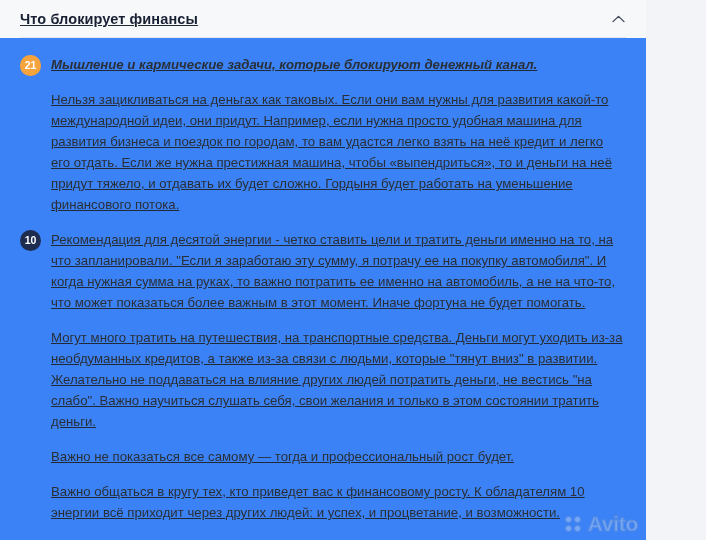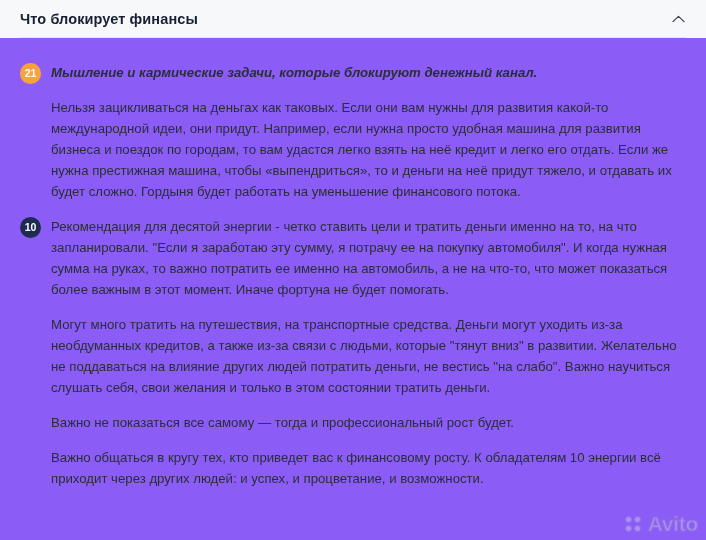--- a/index.html
+++ b/index.html
@@ -11,25 +11,26 @@
     width: 706px;
     height: 540px;
     overflow: hidden;
     font-family: "Liberation Sans", "DejaVu Sans", sans-serif;
     color: #1f2937;
     -webkit-font-smoothing: antialiased;
   }
 
   .card {
     position: relative;
-    width: 706px;
+    width: 646px;
     height: 540px;
-    background: #8b5cf6;
+    background: #3b82f6;
     box-sizing: border-box;
     overflow: hidden;
+    text-decoration: underline;
   }
 
   
   .card-header {
     position: relative;
     height: 38px;
     display: flex;
     align-items: center;
     padding: 0 18px 0 20px;
     background: #f7f8fa;
@@ -90,21 +91,21 @@
     font-size: 10.5px;
     font-weight: bold;
     color: #ffffff;
     line-height: 1;
     box-sizing: border-box;
   }
   .badge-21 { background: #f5a33c; border-radius: 10px; }
   .badge-10 { background: #1e2c4f; }
 
   p.para {
-    margin: 8px 0 14px 0;
+    margin: 0 0 14px 0;
     font-size: 13.2px;
     line-height: 21px;
     color: #2a2f36;
   }
 
   .lead {
     font-style: italic;
     font-weight: bold;
     color: #1c222b;
   }

